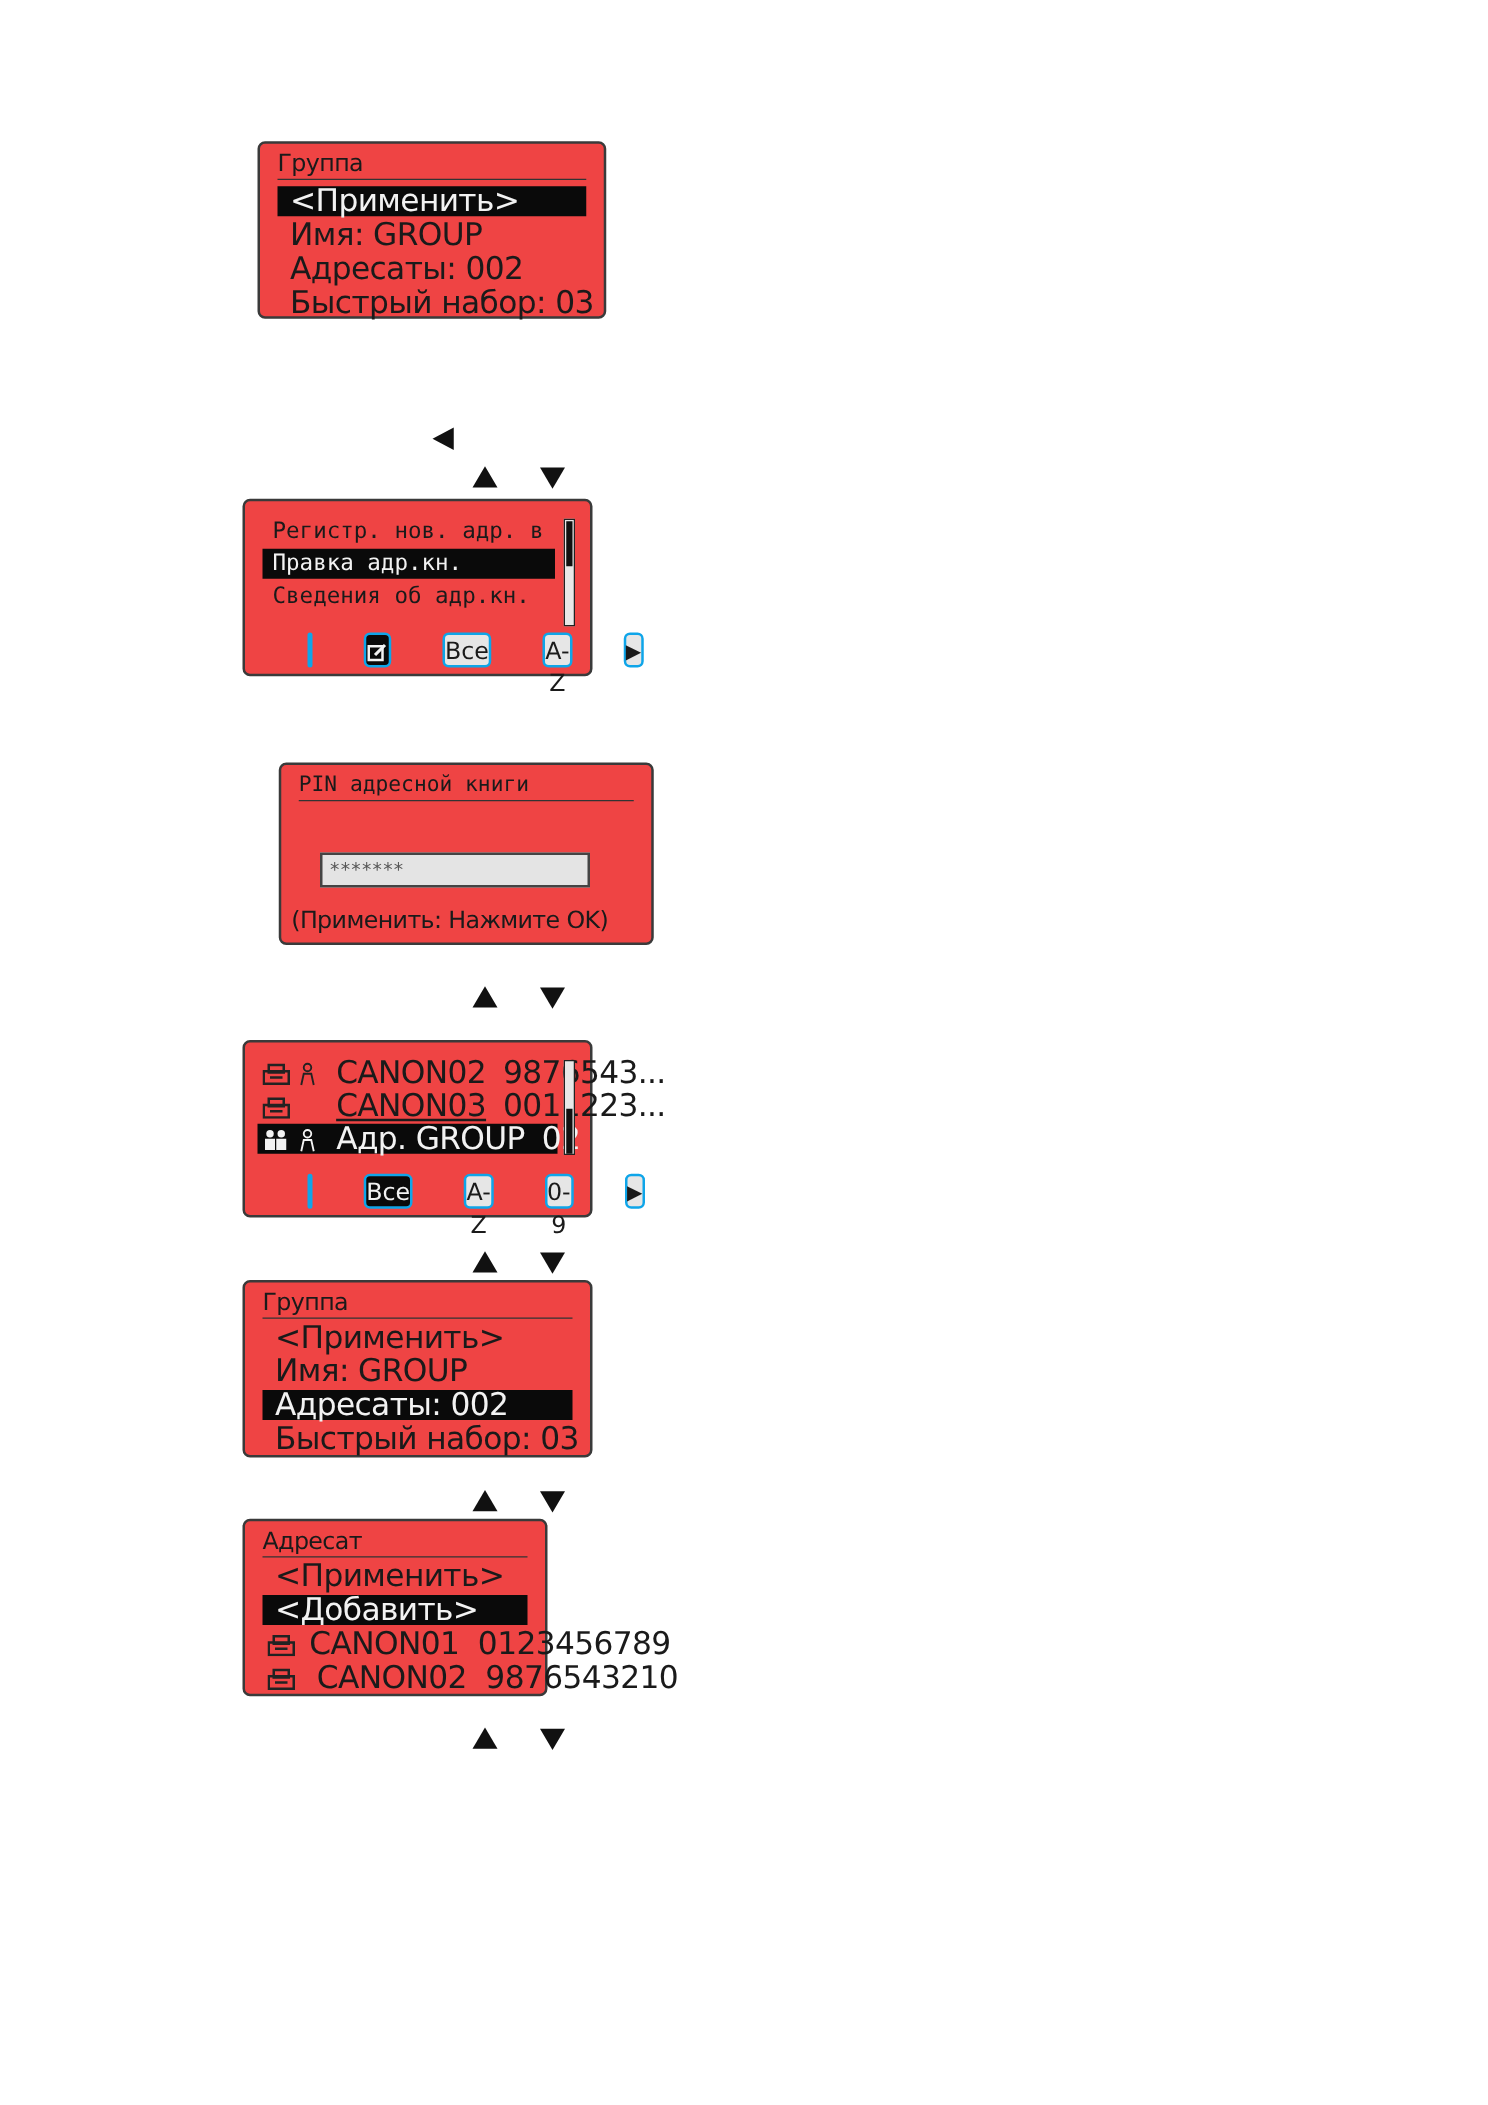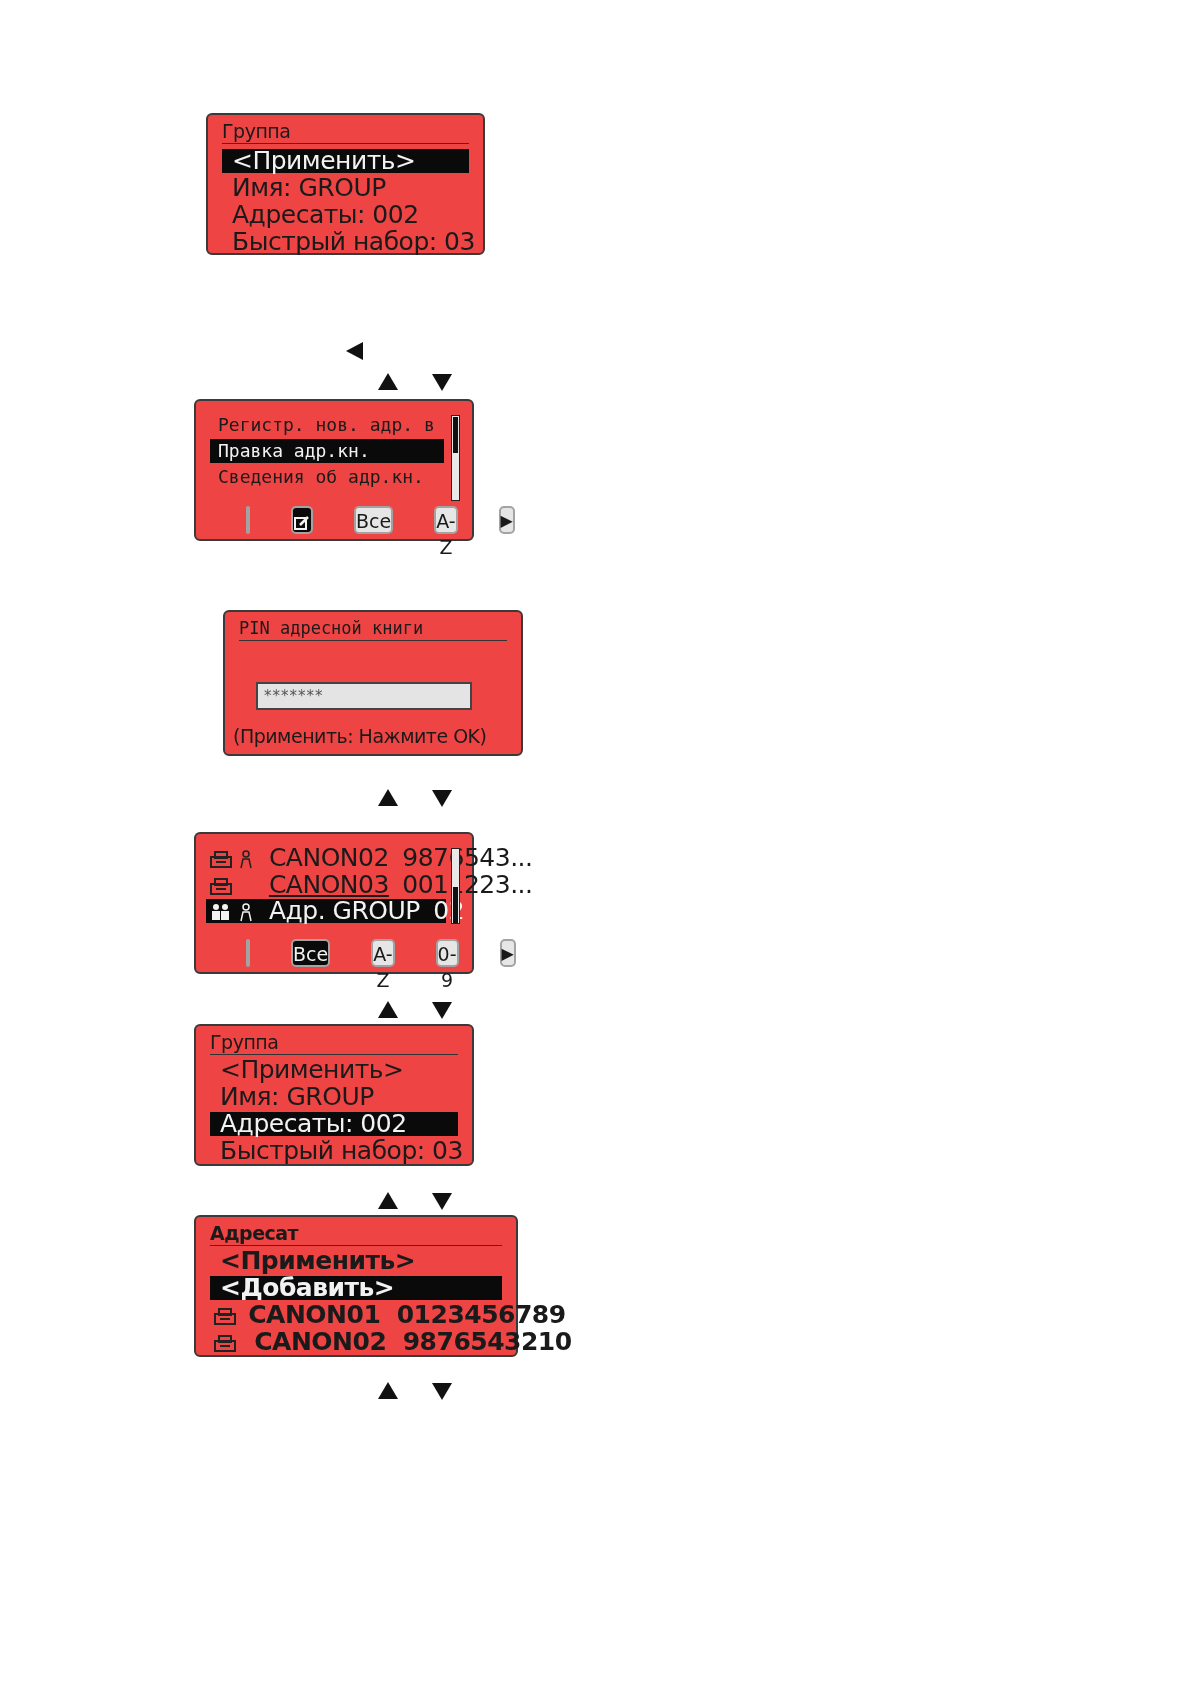--- a/index.html
+++ b/index.html
@@ -17,21 +17,21 @@
   .up { border-left:10px solid transparent; border-right:10px solid transparent;
         border-bottom:17px solid #111; }
   .down { border-left:10px solid transparent; border-right:10px solid transparent;
           border-top:17px solid #111; }
   .left { border-top:9px solid transparent; border-bottom:9px solid transparent;
           border-right:17px solid #111; }
   .scrollbar { position:absolute; width:9px; border:1.5px solid #222; background:#e8e8e8;
                box-sizing:border-box; }
   .thumb { position:absolute; left:1px; right:1px; background:#111; }
   .btnbar { position:absolute; left:12px; right:12px; height:30px; display:flex; gap:3px; }
-  .sbtn { height:28px; border:2px solid #a3a3a3; border-radius:5px; background:#e6e6e6;
+  .sbtn { height:28px; border:2px solid #0ea5e9; border-radius:5px; background:#e6e6e6;
           font-size:19px; line-height:26px; text-align:center; box-sizing:border-box;margin-left:38px; }
   .sbtn.sel { background:#0a0a0a; color:#f2f2f2; }
   .pinbox { position:absolute; border:2px solid #444; background:#e4e4e4; font-size:15px;
             line-height:24px; padding-left:6px; box-sizing:border-box; color:#555; letter-spacing:1px; }
   .icon { display:inline-block; vertical-align:middle; }
 </style>
 </head>
 <body>
 
 <div class="lcd" style="left:206px;top:113px;width:279px;height:142px;">
@@ -133,21 +133,21 @@
   <div class="lcd-title" style="top:4px;">Группа</div>
   <div class="row" style="top:32px;">&lt;Применить&gt;</div>
   <div class="row" style="top:59px;">Имя: GROUP</div>
   <div class="row sel" style="top:86px;">Адресаты: 002</div>
   <div class="row" style="top:113px;">Быстрый набор: 03</div>
 </div>
 
 <div class="arrow up" style="left:378px;top:1192px;"></div>
 <div class="arrow down" style="left:432px;top:1193px;"></div>
 
-<div class="lcd" style="left:194px;top:1215px;width:324px;height:142px;font-weight:bold;">
+<div class="lcd" style="left:194px;top:1215px;width:244px;height:142px;">
   <div class="lcd-title" style="top:4px;">Адресат</div>
   <div class="row" style="top:32px;">&lt;Применить&gt;</div>
   <div class="row sel" style="top:59px;">&lt;Добавить&gt;</div>
   <div class="row" style="top:86px;padding-left:4px;">
     <svg class="icon" width="22" height="18" viewBox="0 0 22 18">
         <rect x="1" y="7" width="20" height="10" fill="none" stroke="#222" stroke-width="2"></rect>
         <rect x="5" y="2" width="12" height="6" fill="none" stroke="#222" stroke-width="2"></rect>
         <line x1="6" y1="12" x2="16" y2="12" stroke="#222" stroke-width="2"></line>
       </svg>
     <span style="margin-left:4px;white-space:pre;">CANON01  0123456789</span>

